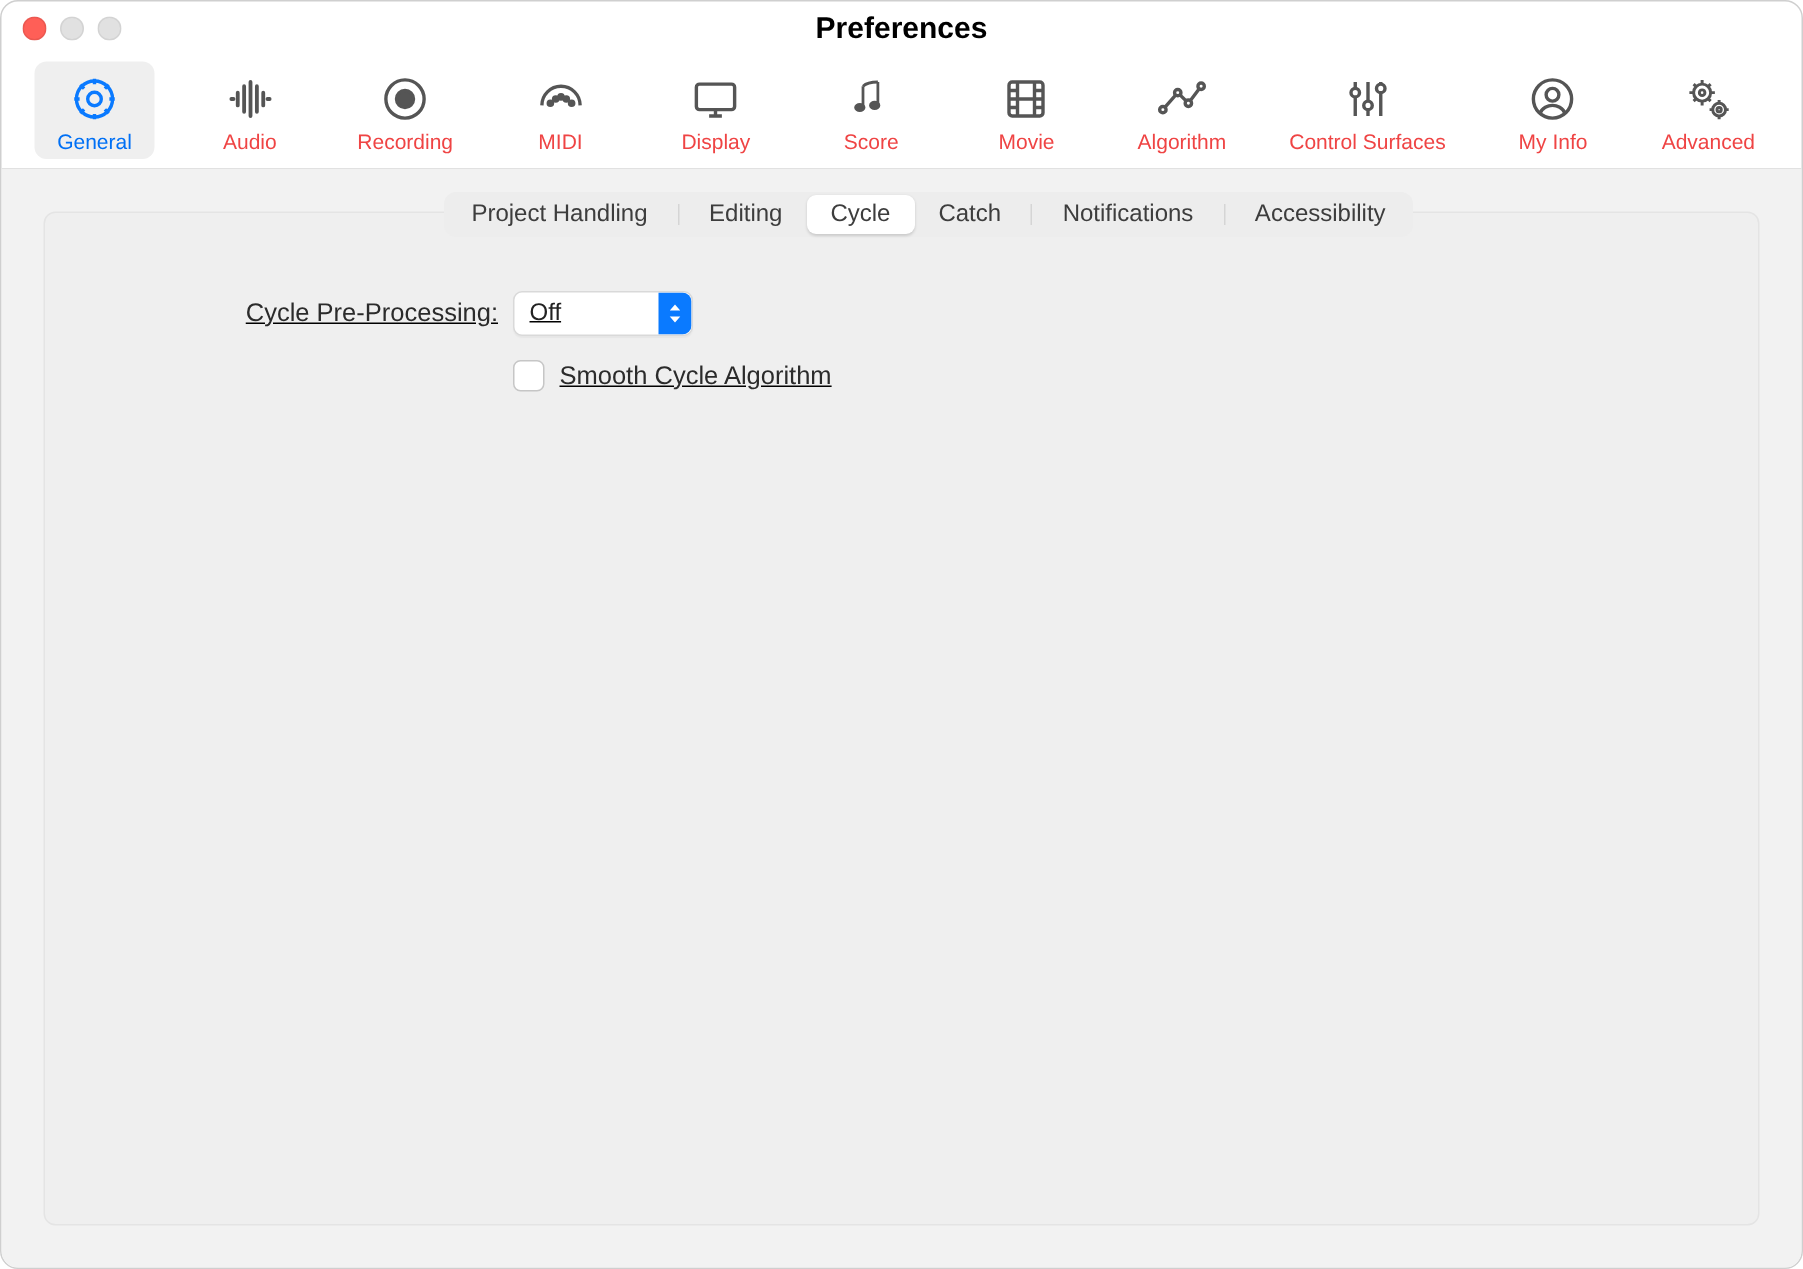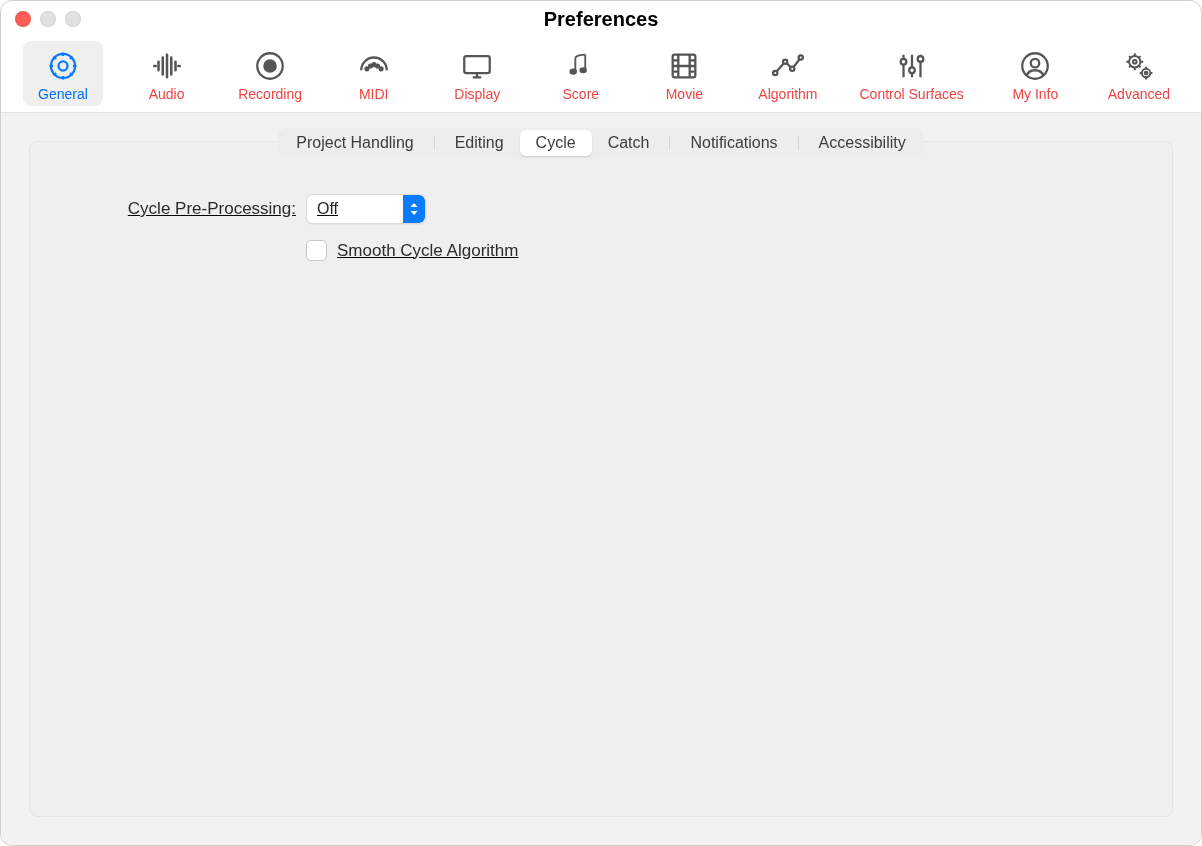--- a/index.html
+++ b/index.html
@@ -39,21 +39,21 @@
   .tb-item .icon{width:38px;height:38px;display:flex;align-items:center;justify-content:center;}
   .tb-item .icon svg{display:block;}
   .tb-label{font-size:14px;color:#ef4444;margin-top:1px;font-weight:500;}
   .tb-item.selected .tb-label{color:#0070f5;}
   
   .content{
     flex:1;background:#f2f2f2;padding:28px;display:flex;flex-direction:column;
   }
   .panel{
     flex:1;background:#efefef;border:1px solid #e4e4e4;border-radius:8px;
-    display:flex;flex-direction:column;position:relative;
+    display:flex;flex-direction:column;position:relative;padding-left:36px;
   }
   
   .seg-wrap{display:flex;justify-content:center;margin-top:-14px;}
   .segmented{
     display:flex;background:#ededed;border-radius:8px;padding:2px;
   }
   .seg-item{
     padding:4px 16px;font-size:16px;color:#3d3d3d;border-radius:6px;
     position:relative;
   }

